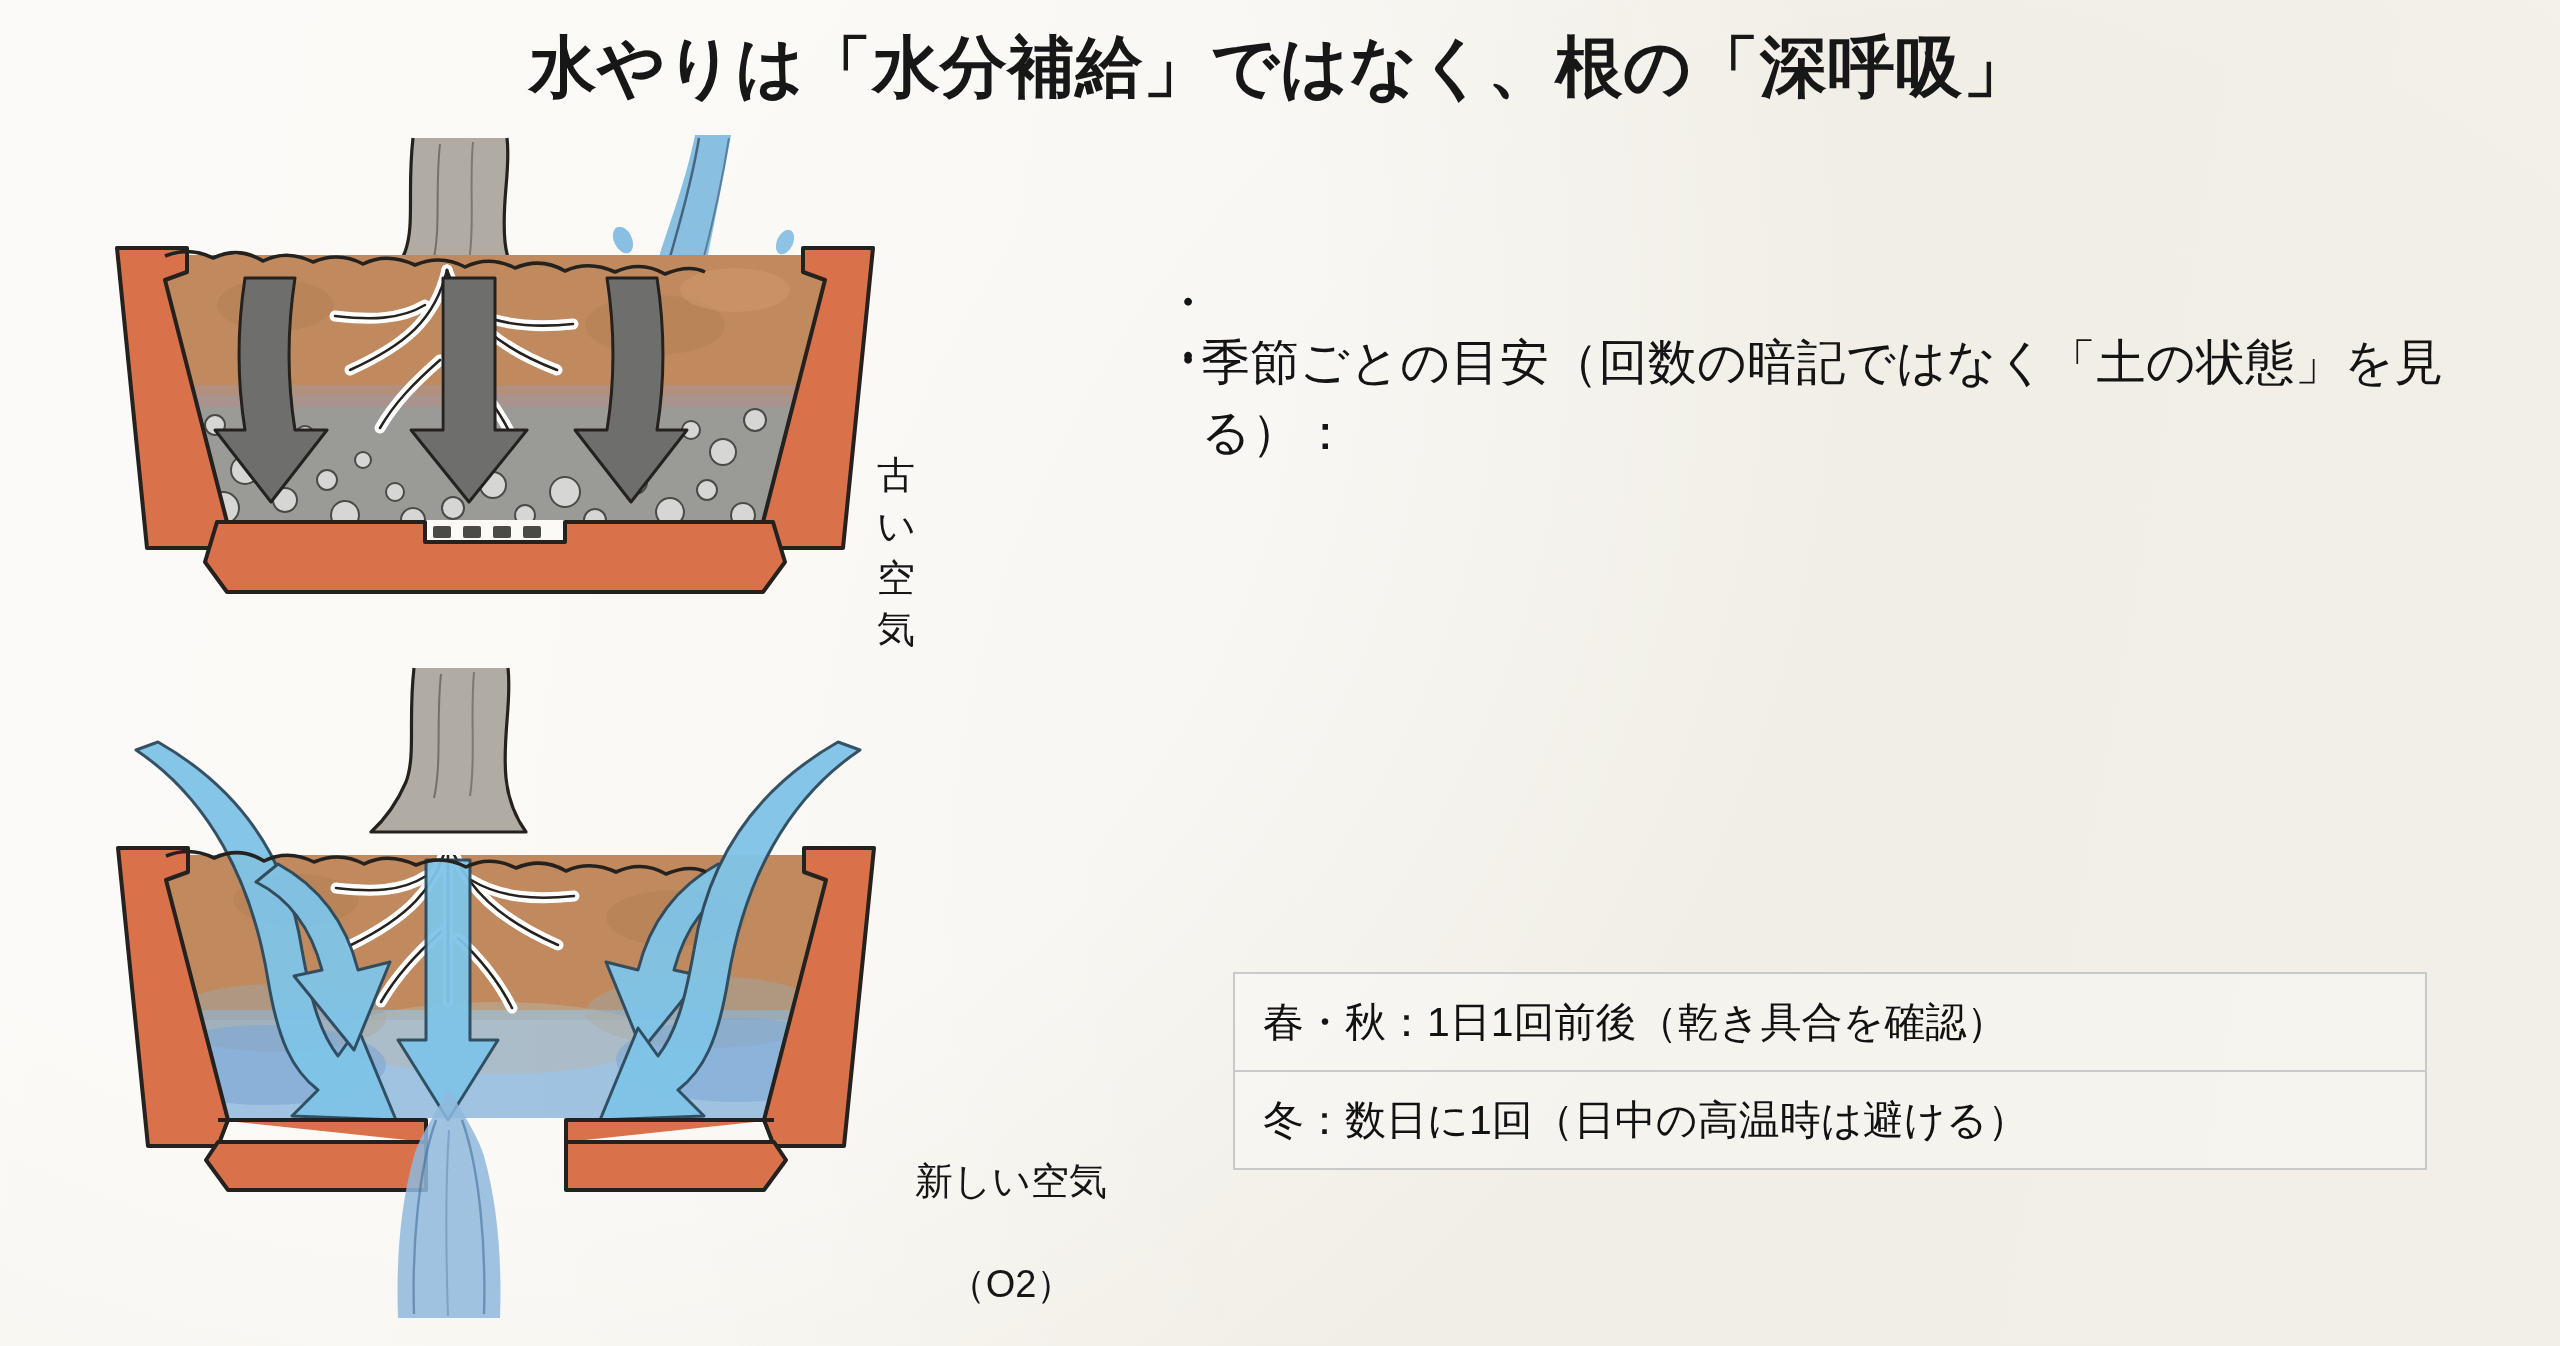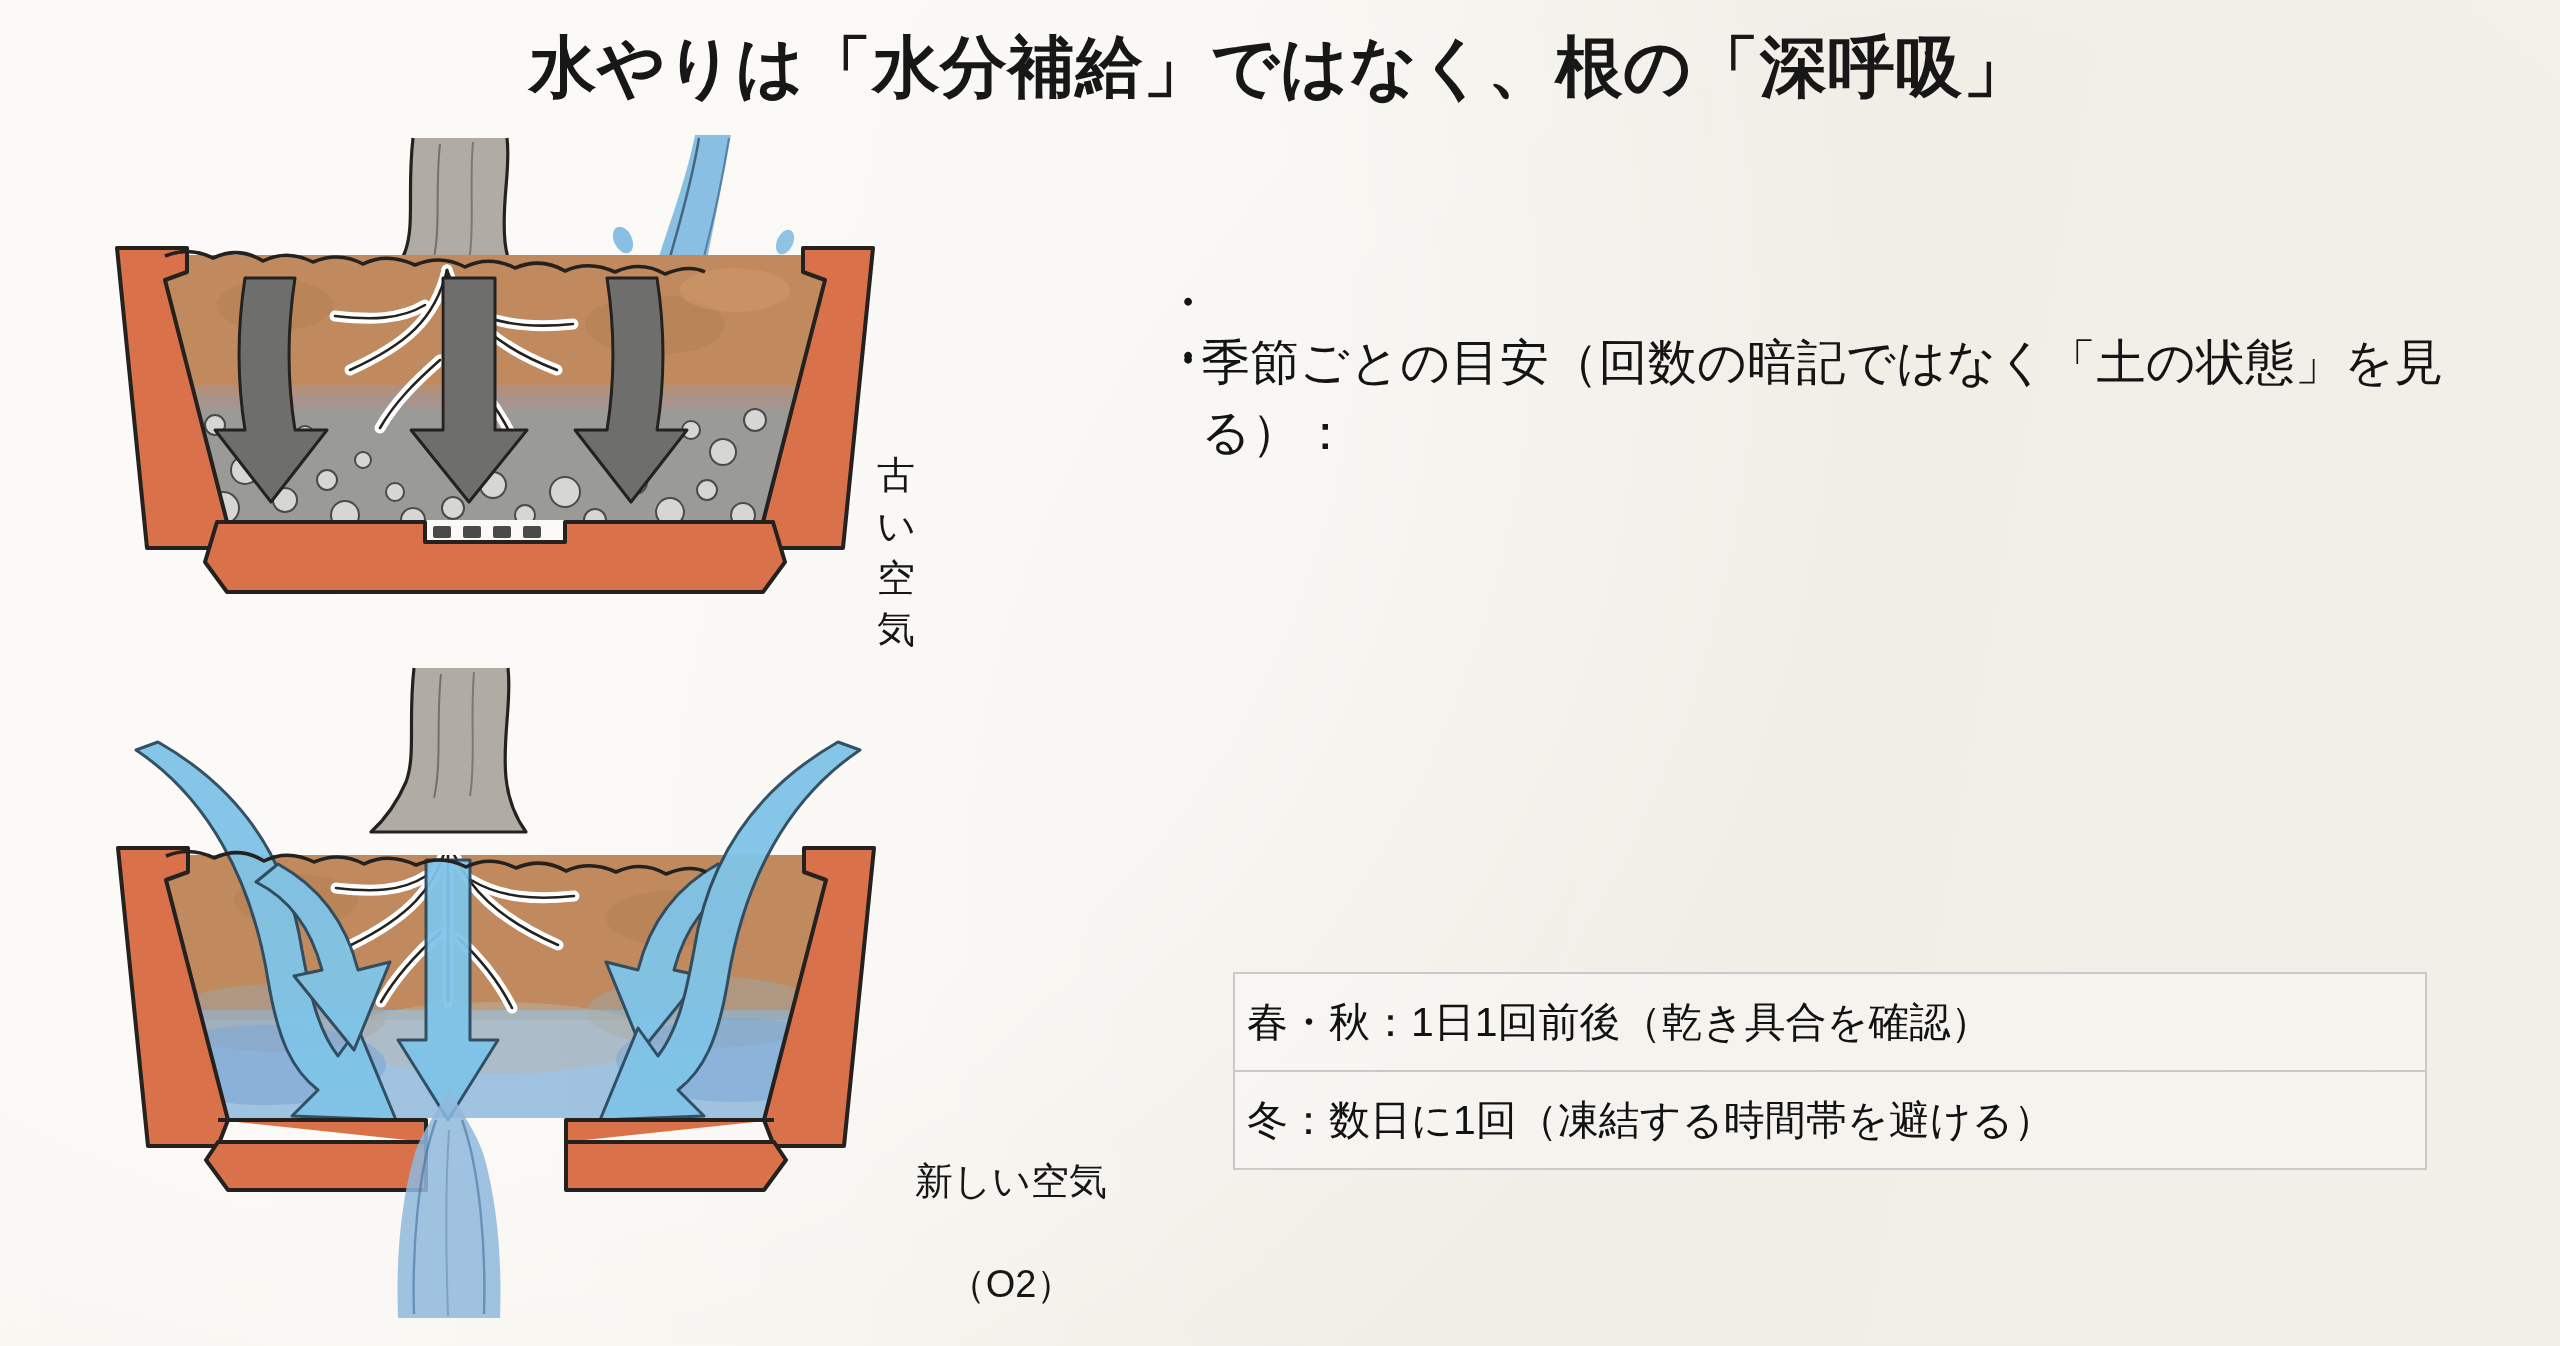--- a/index.html
+++ b/index.html
@@ -87,21 +87,21 @@
     left:1233px;top:972px;
     width:1190px;
     border:2px solid #c9c9c9;
     border-bottom:none;
     background:rgba(255,255,255,.30);
   }
   .season-row{
     border-bottom:2px solid #c9c9c9;
     height:98px;
     display:flex;align-items:center;
-    padding:0 12px;
+    padding:0 28px;
     box-sizing:border-box;
     font-size:41px;
     color:#121212;
     white-space:nowrap;
   }
 </style>
 </head>
 <body>
 
 <div class="paper-texture"></div>
@@ -332,17 +332,17 @@
       <span class="dot">・</span>
       <span>季節ごとの目安（回数の暗記ではなく「土の状態」を見る）：</span>
     </div>
   </div>
 
   <div class="season-table">
     <div class="season-row">
       <span>春・秋：1日1回前後（乾き具合を確認）</span>
     </div>
     <div class="season-row">
-      <span>冬：数日に1回（凍結する時間帯を避ける）</span>
+      <span>冬：数日に1回（日中の高温時は避ける）</span>
     </div>
   </div>
 
 </div>
 
 </body></html>

